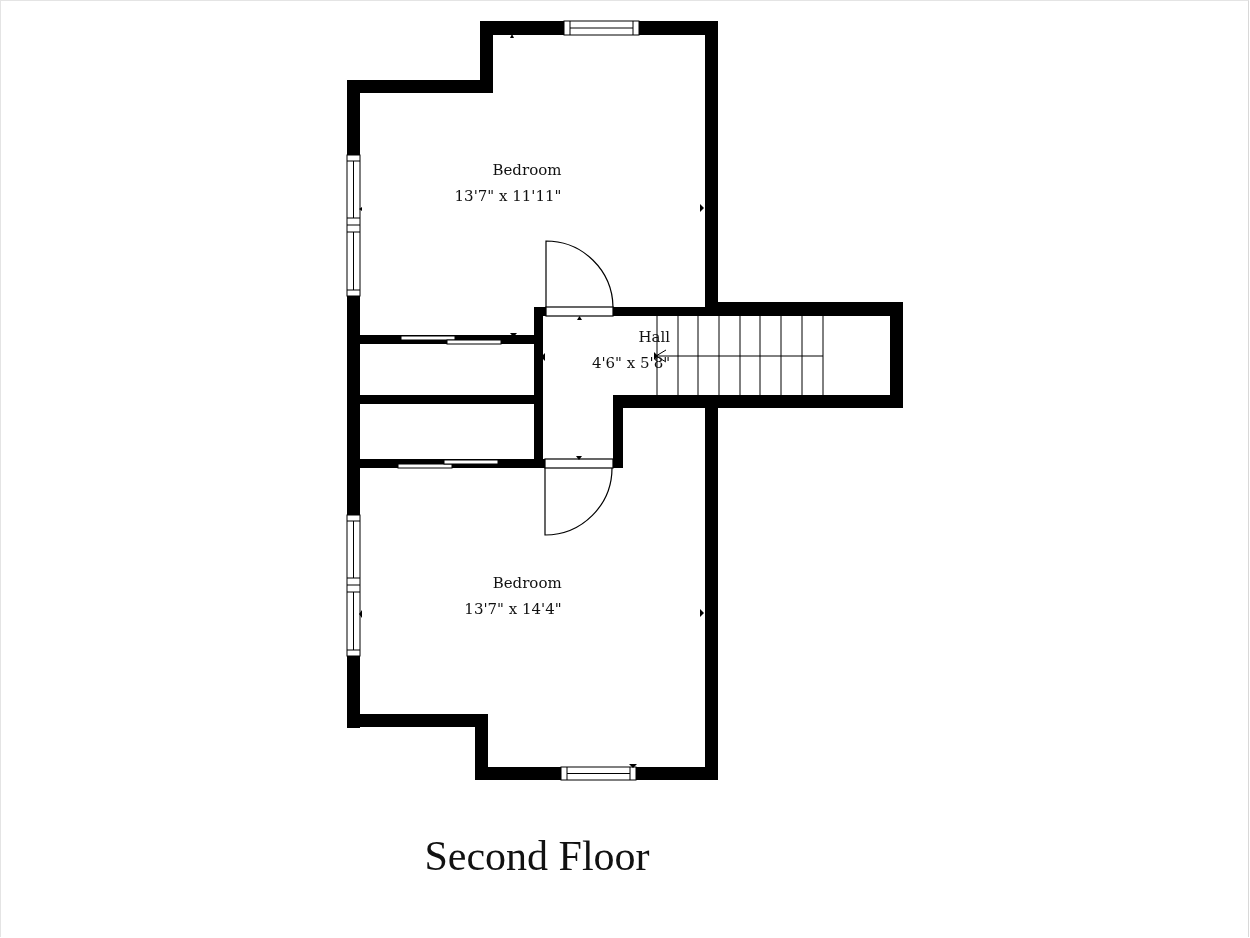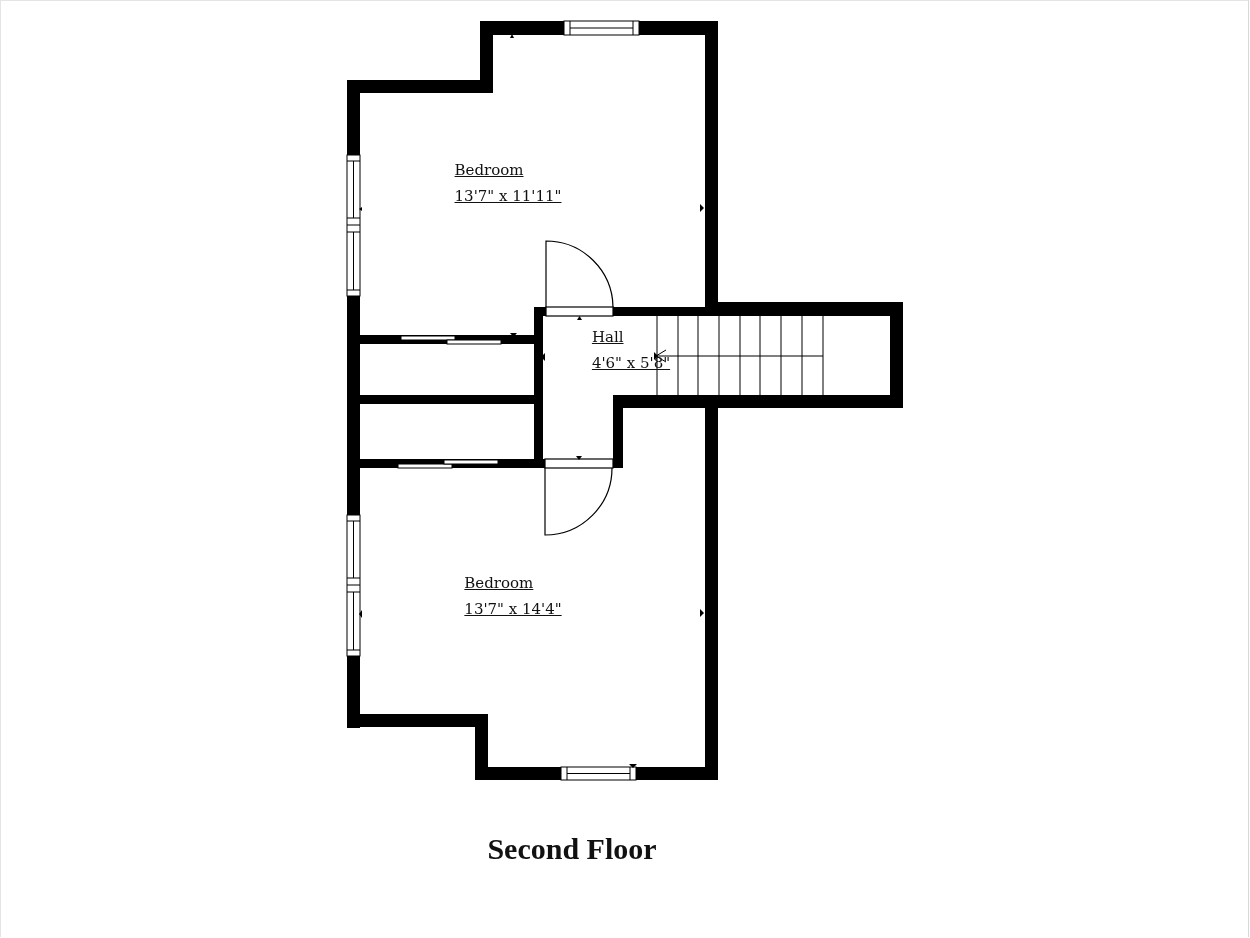--- a/index.html
+++ b/index.html
@@ -2,35 +2,34 @@
 <html><head>
   <meta charset="utf-8">
   <style>
     html, body { margin: 0; padding: 0; background: #ffffff; }
     body { width: 1250px; height: 938px; position: relative; overflow: hidden; }
     #plan { position: absolute; left: 0; top: 0; }
     .room-label {
       position: absolute;
       font-family: "DejaVu Serif", "Liberation Serif", serif;
       color: #111111;
-      text-align: left;
+      text-align: right;
       font-size: 15px;
       line-height: 26px;
       transform: translateX(-50%);
       white-space: nowrap;
-      text-decoration: underline;
     }
     .room-label span { display: block; }
     .floor-title {
       position: absolute;
-      left: 572px; top: 832px;
+      left: 537px; top: 832px;
       transform: translateX(-50%);
       font-family: "Liberation Serif", "DejaVu Serif", serif;
-      font-weight: bold;
-      font-size: 30px;
+      font-weight: normal;
+      font-size: 42px;
       color: #111111;
       white-space: nowrap;
     }
     .frame { position:absolute; left:0; top:0; width:1249px; height:937px; border-right:1px solid #d8d8d8; border-left:1px solid #e4e4e4; border-top:1px solid #e4e4e4; box-sizing:border-box; pointer-events:none; }
   </style>
 </head>
 <body>
 
 <div class="frame"></div>
 

